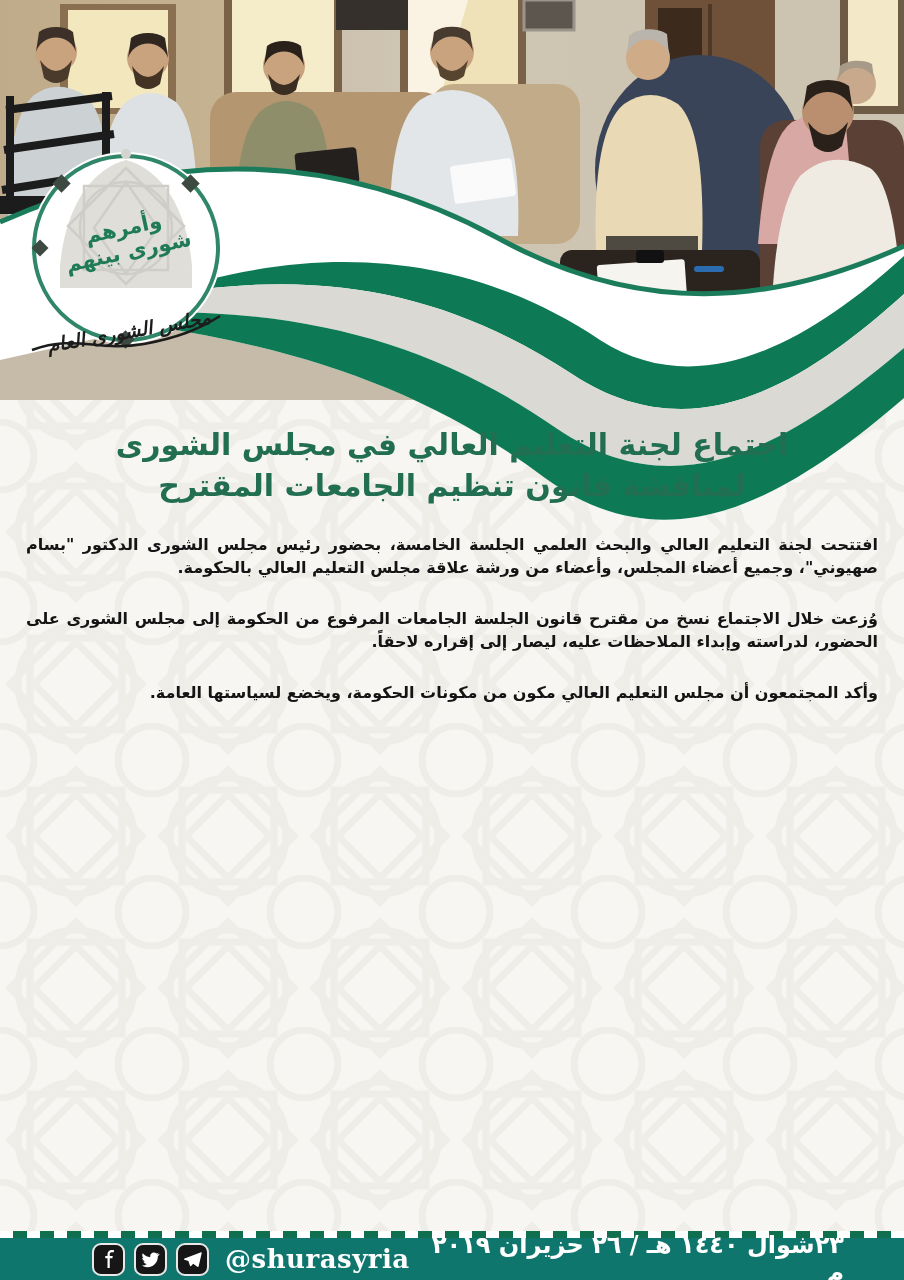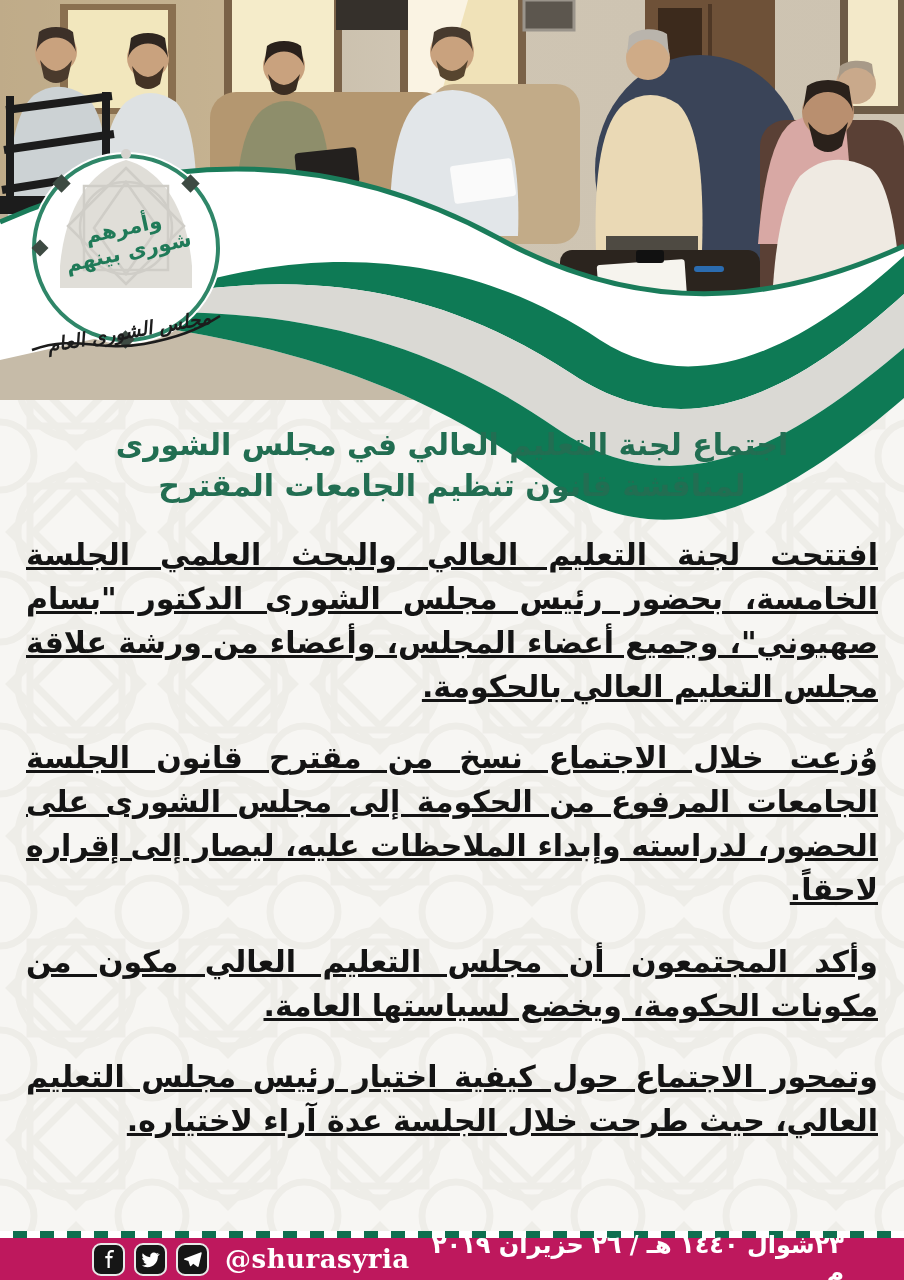--- a/index.html
+++ b/index.html
@@ -24,25 +24,25 @@
     color:#1c1c1c;font-family:"DejaVu Serif","Liberation Serif",serif;
     font-style:italic;font-weight:bold;font-size:19px;text-align:center;direction:rtl;
   }
   .content{position:absolute;top:424px;right:0;left:0;z-index:3;padding:0 26px;direction:rtl;}
   .headline{
     text-align:center;color:#226e52;font-weight:bold;
     font-size:30px;line-height:1.38;margin:0 0 26px 0;
   }
   .paras p{
     margin:0 0 27px 0;color:#141414;font-weight:bold;
-    font-size:30px;line-height:1.47;text-align:justify;text-decoration:underline;
+    font-size:16px;line-height:1.47;text-align:justify;
   }
   .footer{
     position:absolute;left:0;right:0;bottom:0;height:49px;z-index:5;
-    background:#be185d;direction:ltr;
+    background:#0f766e;direction:ltr;
   }
   .footer-dashes{
     position:absolute;top:0;left:0;right:0;height:7px;
     background:repeating-linear-gradient(90deg,#ffffff 0 13px,#0f6f4f 13px 27px);
   }
   .footer-inner{
     position:absolute;top:7px;bottom:0;left:0;right:0;
     display:flex;align-items:center;padding:0 60px 0 92px;
   }
   .social{display:flex;gap:9px;align-items:center;}
@@ -229,21 +229,20 @@
 
   <div class="content">
     <h1 class="headline">
       <span>اجتماع لجنة التعليم العالي في مجلس الشورى</span><br>
       <span>لمناقشة قانون تنظيم الجامعات المقترح</span>
     </h1>
     <div class="paras">
       <p>افتتحت لجنة التعليم العالي والبحث العلمي الجلسة الخامسة، بحضور رئيس مجلس الشورى الدكتور "بسام صهيوني"، وجميع أعضاء المجلس، وأعضاء من ورشة علاقة مجلس التعليم العالي بالحكومة.</p>
       <p>وُزعت خلال الاجتماع نسخ من مقترح قانون الجلسة الجامعات المرفوع من الحكومة إلى مجلس الشورى على الحضور، لدراسته وإبداء الملاحظات عليه، ليصار إلى إقراره لاحقاً.</p>
       <p>وأكد المجتمعون أن مجلس التعليم العالي مكون من مكونات الحكومة، ويخضع لسياستها العامة.</p>
-      <p>وتمحور الاجتماع حول كيفية اختيار رئيس مجلس التعليم العالي، حيث طرحت خلال الجلسة عدة آراء لاختياره.</p>
     </div>
   </div>
 
   <div class="footer">
     <div class="footer-dashes"></div>
     <div class="footer-inner">
       <div class="social">
         <div class="tile">
           <svg width="18" height="18" viewBox="0 0 24 24">
             <path fill="#ffffff" d="M15.5 3h3V0h-3C12.4 0 10 2.4 10 5.5V8H7v3h3v13h3V11h3.5l.5-3H13V5.5C13 4.1 14.1 3 15.5 3z"></path>

